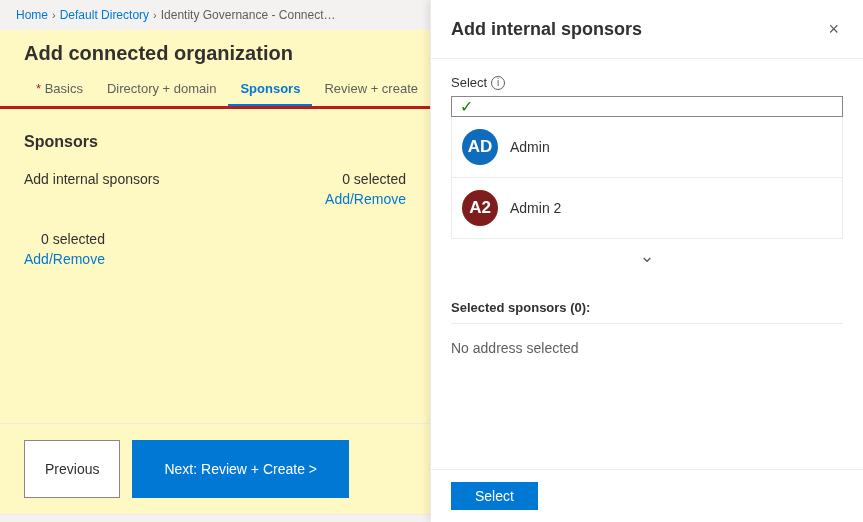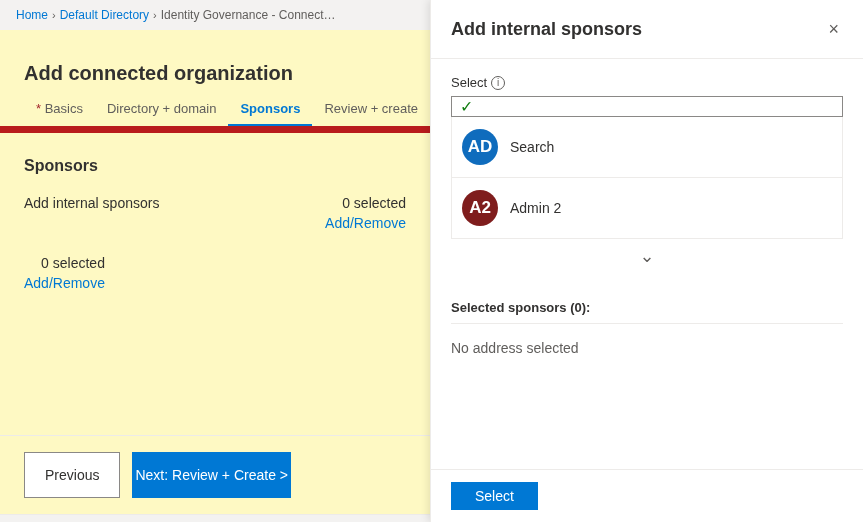--- a/index.html
+++ b/index.html
@@ -44,30 +44,30 @@
     }
     .breadcrumb .current {
       color: #605e5c;
       white-space: nowrap;
       overflow: hidden;
       text-overflow: ellipsis;
       max-width: 180px;
     }
 
     .page-title {
-      padding: 32px 24px 8px;
+      padding: 12px 24px 8px;
       font-size: 20px;
       font-weight: 600;
       color: #323130;
       flex-shrink: 0;
     }
 
     .tabs {
       display: flex;
-      border-bottom: 7px solid #b91c1c;
+      border-bottom: 3px solid #b91c1c;
       padding: 0 24px;
       flex-shrink: 0;
     }
     .tab {
       padding: 8px 12px;
       font-size: 13px;
       color: #605e5c;
       cursor: pointer;
       border-bottom: 2px solid transparent;
       white-space: nowrap;
@@ -121,29 +121,29 @@
     }
 
     .footer {
       padding: 16px 24px;
       border-top: 1px solid #edebe9;
       display: flex;
       gap: 12px;
       flex-shrink: 0;
     }
     .btn-secondary {
-      padding: 14px 20px;
+      padding: 20px 20px;
       border: 1px solid #8a8886;
       background: #fff;
       color: #323130;
       cursor: pointer;
       font-size: 14px;
     }
     .btn-primary {
-      padding: 6px 3px;
+      padding: 6px 32px;
       border: none;
       background: #0078d4;
       color: #fff;
       cursor: pointer;
       font-size: 14px;
     }
 
     
     .h-scrollbar {
       height: 8px;
@@ -380,21 +380,21 @@
     </div>
 
     <div class="search-box">
       <span class="search-check">✓</span>
     </div>
 
     <div class="user-list-wrapper">
       <div class="user-list">
         <div class="user-item">
           <div class="user-avatar avatar-ad">AD</div>
-          <span class="user-name">Search</span>
+          <span class="user-name">Admin</span>
         </div>
         <div class="user-item">
           <div class="user-avatar avatar-a2">A2</div>
           <span class="user-name">Admin 2</span>
         </div>
       </div>
       <div class="more-indicator">⌄</div>
     </div>
 
     <div class="selected-sponsors-section">

